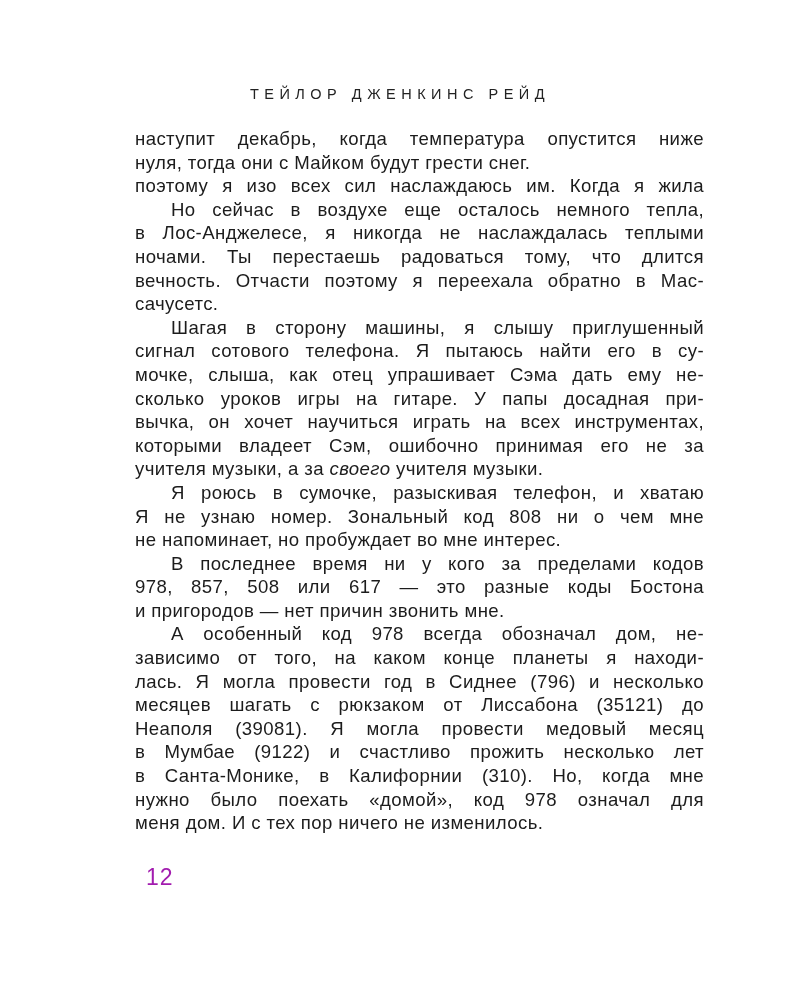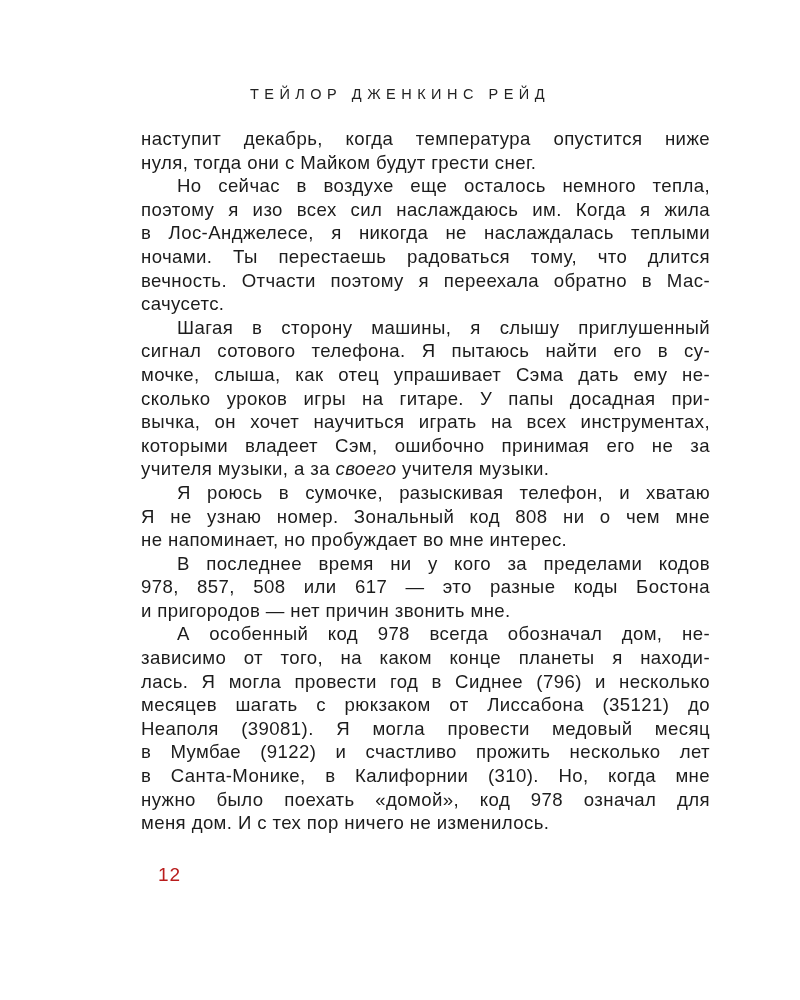--- a/index.html
+++ b/index.html
@@ -23,21 +23,21 @@
     right: 0;
     text-align: center;
     font-size: 14.5px;
     letter-spacing: 5.5px;
     font-weight: normal;
     color: #222;
   }
   .text-block {
     position: absolute;
     top: 127px;
-    left: 141px;
+    left: 135px;
     width: 569px;
     font-size: 18.6px;
     line-height: 23.6px;
     letter-spacing: 0.4px;
     hyphens: none;
   }
   .line {
     text-align: justify;
     text-align-last: justify;
     white-space: normal;
@@ -48,37 +48,37 @@
   .line.indent {
     text-indent: 36px;
   }
   .line em {
     font-style: italic;
     margin-top: 22px;
   }
   .page-number {
     position: absolute;
     top: 864px;
-    left: 158px;
-    font-size: 19px;
+    left: 146px;
+    font-size: 23px;
     letter-spacing: 1px;
-    color: #b91c1c;
+    color: #a21caf;
   }
 </style>
 </head>
 <body>
 
 <div class="page">
   <div class="running-header">ТЕЙЛОР ДЖЕНКИНС РЕЙД</div>
 
   <div class="text-block">
       <div class="line">наступит декабрь, когда температура опустится ниже</div>
       <div class="line last">нуля, тогда они с Майком будут грести снег.</div>
+      <div class="line">поэтому я изо всех сил наслаждаюсь им. Когда я жила</div>
       <div class="line indent">Но сейчас в воздухе еще осталось немного тепла,</div>
-      <div class="line">поэтому я изо всех сил наслаждаюсь им. Когда я жила</div>
       <div class="line">в Лос-Анджелесе, я никогда не наслаждалась теплыми</div>
       <div class="line">ночами. Ты перестаешь радоваться тому, что длится</div>
       <div class="line">вечность. Отчасти поэтому я переехала обратно в Мас-</div>
       <div class="line last">сачусетс.</div>
       <div class="line indent">Шагая в сторону машины, я слышу приглушенный</div>
       <div class="line">сигнал сотового телефона. Я пытаюсь найти его в су-</div>
       <div class="line">мочке, слыша, как отец упрашивает Сэма дать ему не-</div>
       <div class="line">сколько уроков игры на гитаре. У папы досадная при-</div>
       <div class="line">вычка, он хочет научиться играть на всех инструментах,</div>
       <div class="line">которыми владеет Сэм, ошибочно принимая его не за</div>

